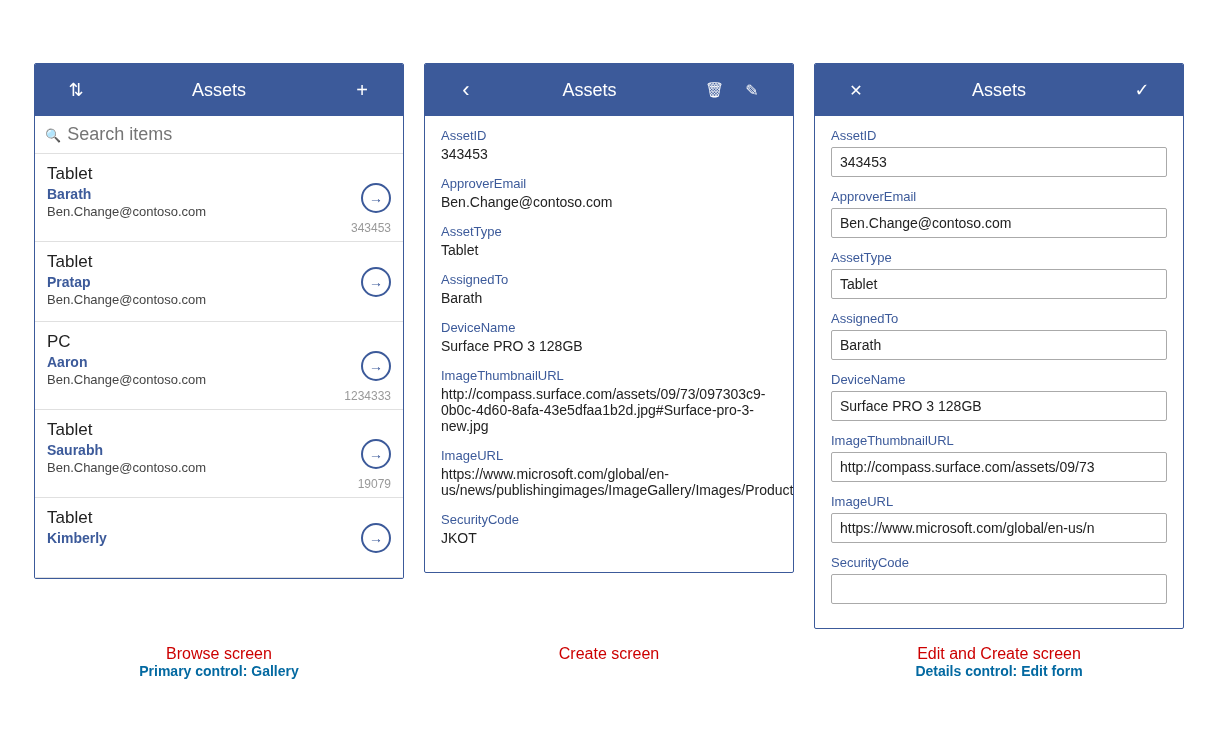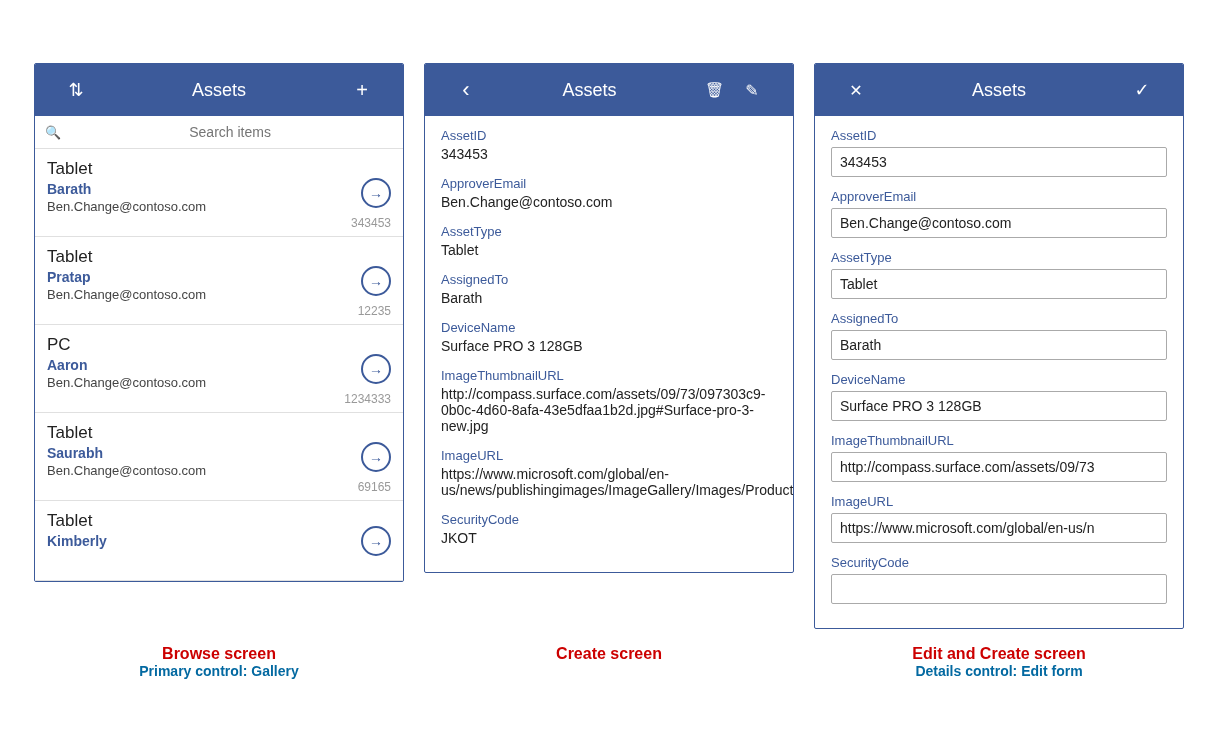--- a/index.html
+++ b/index.html
@@ -78,24 +78,23 @@
     .search-icon-wrap {
       color: #999;
       margin-right: 6px;
       font-size: 14px;
     }
 
     .search-input {
       border: none;
       outline: none;
       color: #14532d;
-      font-size: 14px;
+      font-size: 18px;
       width: 100%;
       background: transparent;
-      text-align: center;
     }
 
     .list-item {
       padding: 10px 12px 6px 12px;
       border-bottom: 1px solid #e0e0e0;
       position: relative;
       min-height: 80px;
     }
 
     .list-item-title {
@@ -195,21 +194,21 @@
       width: 100%;
     }
 
     .caption {
       width: 370px;
       text-align: center;
     }
 
     .caption-title {
       font-size: 16px;
-      font-weight: 700;
+      font-weight: 400;
       color: #c00;
     }
 
     .caption-sub {
       font-size: 14px;
       font-weight: 600;
       color: #0369a1;
     }
 
     
@@ -243,35 +242,34 @@
       <div class="list-item-title">Tablet</div>
       <div class="list-item-name">Barath</div>
       <div class="list-item-email">Ben.Change@contoso.com</div>
       <div class="list-item-id">343453</div>
       <div class="list-item-arrow">→</div>
     </div>
         <div class="list-item">
       <div class="list-item-title">Tablet</div>
       <div class="list-item-name">Pratap</div>
       <div class="list-item-email">Ben.Change@contoso.com</div>
-      <div class="list-item-id">12235</div>
       <div class="list-item-arrow">→</div>
     </div>
         <div class="list-item">
       <div class="list-item-title">PC</div>
       <div class="list-item-name">Aaron</div>
       <div class="list-item-email">Ben.Change@contoso.com</div>
       <div class="list-item-id">1234333</div>
       <div class="list-item-arrow">→</div>
     </div>
         <div class="list-item">
       <div class="list-item-title">Tablet</div>
       <div class="list-item-name">Saurabh</div>
       <div class="list-item-email">Ben.Change@contoso.com</div>
-      <div class="list-item-id">69165</div>
+      <div class="list-item-id">19079</div>
       <div class="list-item-arrow">→</div>
     </div>
         <div class="list-item">
       <div class="list-item-title">Tablet</div>
       <div class="list-item-name">Kimberly</div>
 
       <div class="list-item-arrow">→</div>
     </div>
       </div>
   </div>

